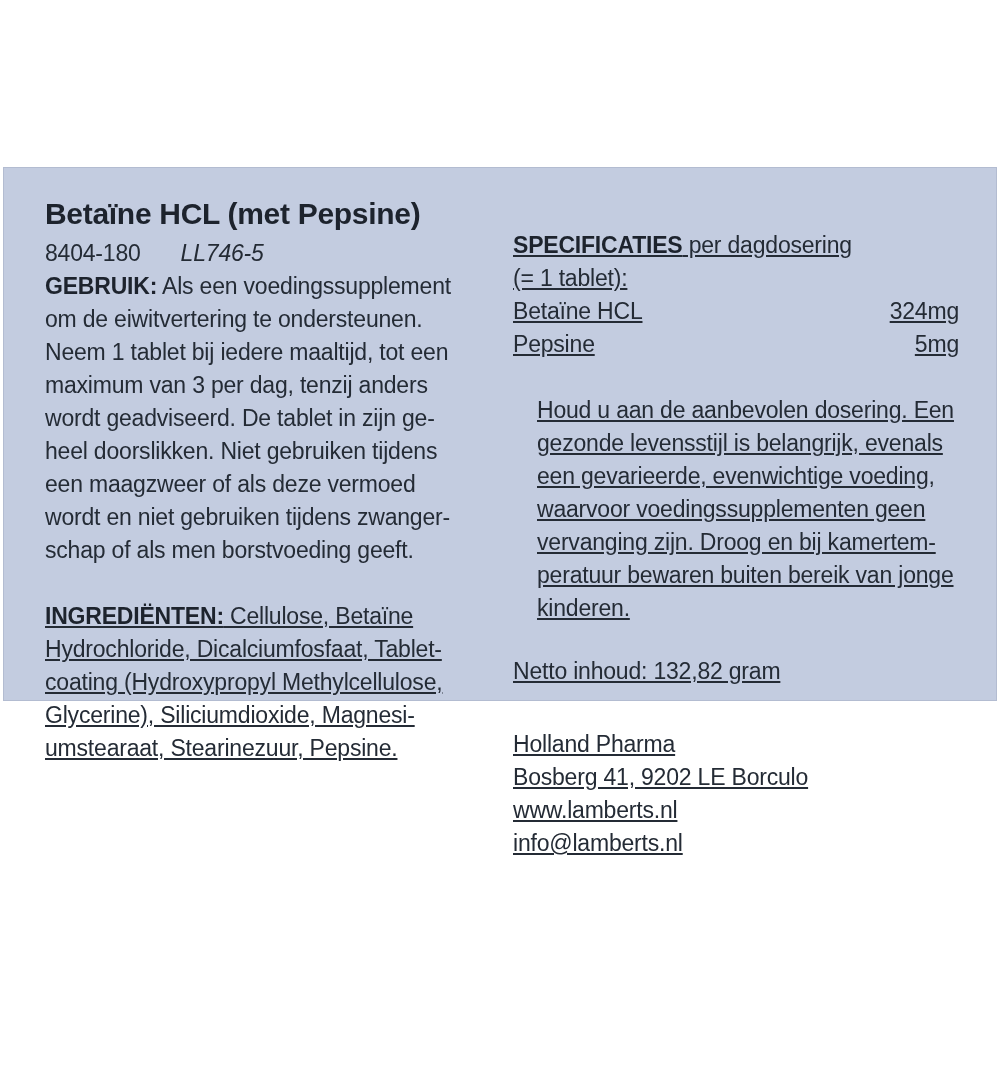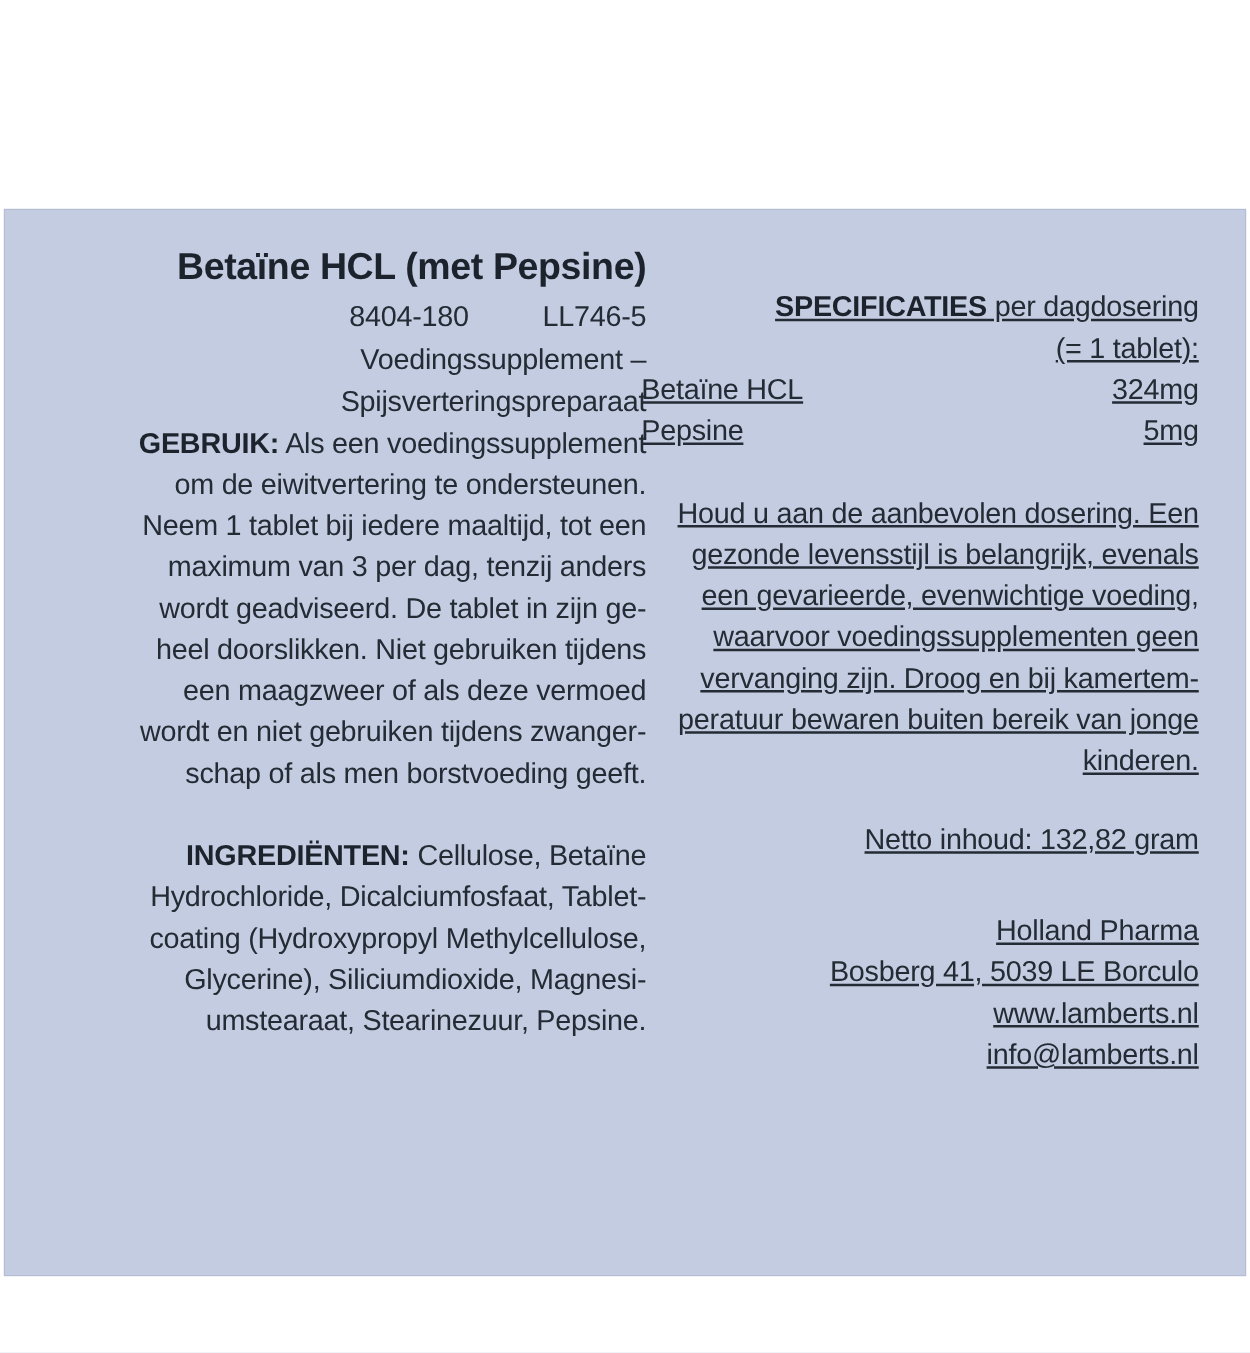--- a/index.html
+++ b/index.html
@@ -10,24 +10,23 @@
     height: 1082px;
     font-family: "Liberation Sans", sans-serif;
     position: relative;
     overflow: hidden;
   }
   .panel {
     position: absolute;
     left: 3px;
     top: 167px;
     width: 994px;
-    height: 854px;
+    height: 534px;
     background: #c3cce0;
     box-shadow: inset 0 0 0 1px rgba(130,140,165,0.25);
-    text-align: right;
   }
   .col {
     position: absolute;
     color: #242b35;
     font-size: 23px;
     line-height: 33px;
     letter-spacing: -0.2px;
   }
   .col-left  { left: 42px;  top: 28px; width: 472px; }
   .col-right { left: 510px; top: 62px; width: 446px; text-decoration: underline; }
@@ -37,43 +36,41 @@
   .title {
     font-size: 30px;
     font-weight: 700;
     line-height: 37px;
     margin: 0 0 4px 0;
     letter-spacing: -0.3px;
     color: #1d232d;
     white-space: pre;
   }
   .codes { line-height: 34px; white-space: pre; }
-  .codes .code2 { margin-left: 59px; }
+  .codes .code2 { margin-left: 40px; font-style: italic; }
   .subtitle { line-height: 34px; }
   .gebruik { }
-  .ingredienten { margin-top: 33px; }
+  .ingredienten { margin-top: 33px; text-decoration: underline; }
   .spec-row {
     display: flex;
     justify-content: space-between;
     line-height: 33px;
   }
   .dosage { margin-top: 33px; margin-left: 24px; }
   .net { margin-top: 30px; line-height: 33px; }
   .contact { margin-top: 40px; }
 </style>
 </head>
 <body>
 
 <div class="panel">
 
   <div class="col col-left">
     <h1 class="title">Betaïne HCL (met Pepsine)</h1>
     <div class="codes"><span>8404-180</span><span class="code2">LL746-5</span></div>
-    <div class="pre subtitle">Voedingssupplement –
-Spijsverteringspreparaat</div>
     <p class="pre gebruik"><b>GEBRUIK:</b><span> Als een voedingssupplement
 om de eiwitvertering te ondersteunen.
 Neem 1 tablet bij iedere maaltijd, tot een
 maximum van 3 per dag, tenzij anders
 wordt geadviseerd. De tablet in zijn ge-
 heel doorslikken. Niet gebruiken tijdens
 een maagzweer of als deze vermoed
 wordt en niet gebruiken tijdens zwanger-
 schap of als men borstvoeding geeft.</span></p>
     <p class="pre ingredienten"><b>INGREDIËNTEN:</b><span> Cellulose, Betaïne
@@ -98,18 +95,18 @@
     </div>
     <p class="pre dosage">Houd u aan de aanbevolen dosering. Een
 gezonde levensstijl is belangrijk, evenals
 een gevarieerde, evenwichtige voeding,
 waarvoor voedingssupplementen geen
 vervanging zijn. Droog en bij kamertem-
 peratuur bewaren buiten bereik van jonge
 kinderen.</p>
     <p class="net">Netto inhoud: 132,82 gram</p>
     <p class="pre contact">Holland Pharma
-Bosberg 41, 5039 LE Borculo
+Bosberg 41, 9202 LE Borculo
 www.lamberts.nl
 info@lamberts.nl</p>
   </div>
 
 </div>
 
 </body></html>

